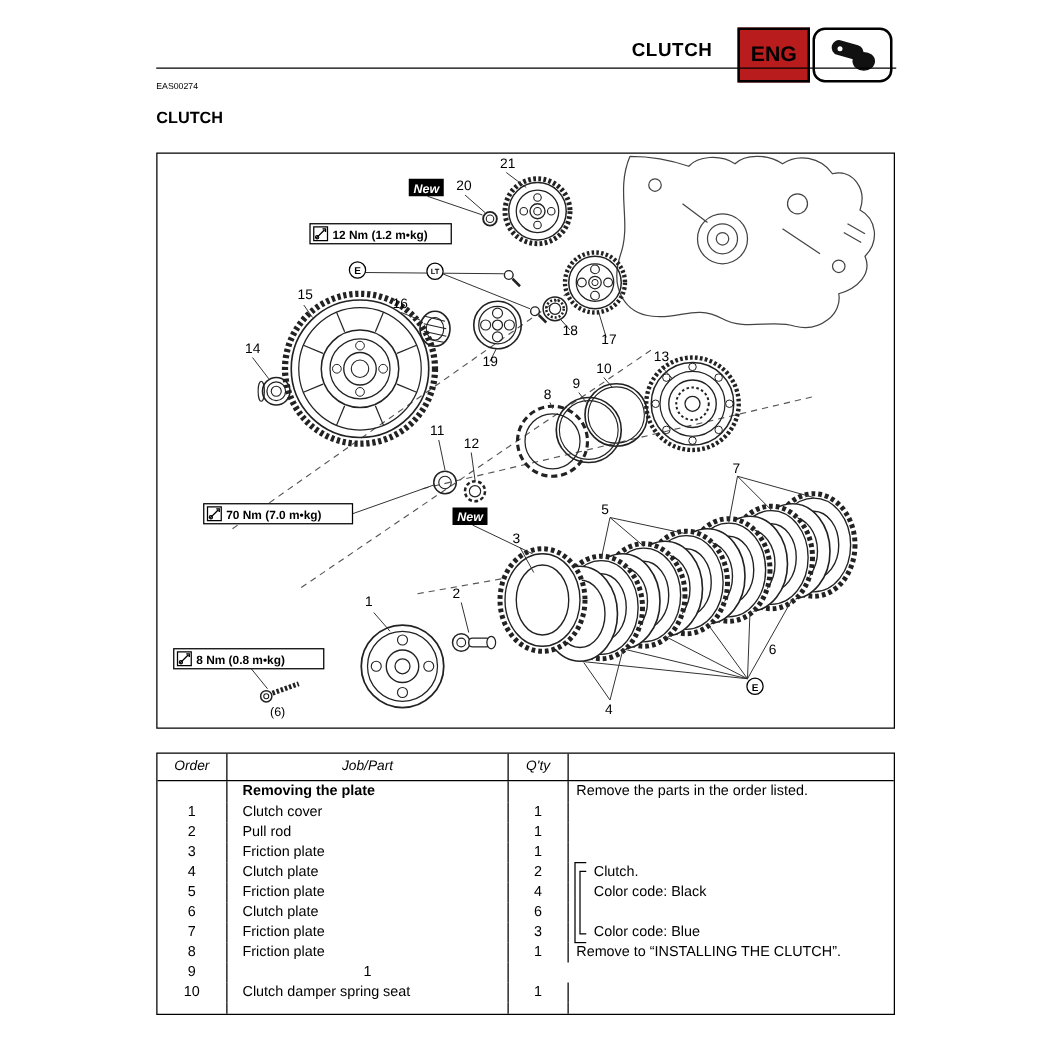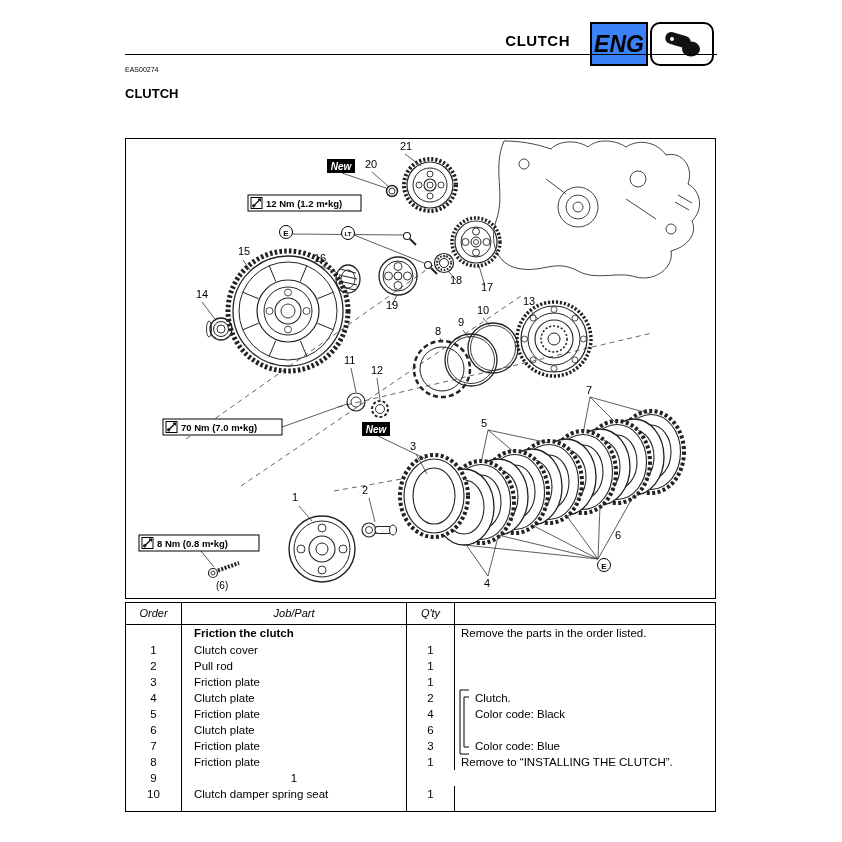--- a/index.html
+++ b/index.html
@@ -1,25 +1,25 @@
 <!DOCTYPE html>
 <html><head>
 <meta charset="utf-8">
 <style>
   html,body{margin:0;padding:0;background:#fff;}
   body{width:842px;height:842px;position:relative;font-family:"Liberation Sans",sans-serif;color:#000;overflow:hidden;}
   
   .h-title{position:absolute;right:272px;top:32px;font-size:15px;font-weight:bold;letter-spacing:.5px;}
-  .eng-box{position:absolute;left:590px;top:22px;width:54px;height:40px;border:2px solid #000;display:flex;align-items:center;justify-content:center;font-weight:bold;font-size:23px;background:#3b82f6;font-style:italic;}
+  .eng-box{position:absolute;left:590px;top:22px;width:54px;height:40px;border:2px solid #000;display:flex;align-items:center;justify-content:center;font-weight:bold;font-size:17px;background:#b91c1c;}
   .eng-icon{position:absolute;left:650px;top:22px;width:60px;height:40px;border:2px solid #000;border-radius:10px;display:flex;align-items:center;justify-content:center;background:#fff;}
   .h-rule{position:absolute;left:125px;top:54px;width:592px;border-top:1.5px solid #000;}
   .eas{position:absolute;left:125px;top:66px;font-size:7px;}
   .doc-title{position:absolute;left:125px;top:86px;font-size:13px;font-weight:bold;}
   
-  .diagram-box{position:absolute;left:125px;top:138px;width:589px;height:459px;border:1.3px solid #000;background:#fff;}
+  .diagram-box{position:absolute;left:125px;top:122px;width:589px;height:459px;border:1.3px solid #000;background:#fff;}
   .diagram-box svg{display:block;}
   
   .parts-table{position:absolute;left:125px;top:602px;width:589px;border:1.3px solid #000;font-size:11.5px;background:#fff;}
   .tr{display:grid;grid-template-columns:56px 225px 48px 1fr;}
   .td{padding:0 4px;white-space:nowrap;overflow:hidden;}
   .c1{text-align:center;border-right:1px solid #000;}
   .c2{border-right:1px solid #000;padding-left:12px;}
   .c3{text-align:center;border-right:1px solid #000;}
   .c4{padding-left:6px;}
   .t-head .td{text-align:center;padding-left:4px;font-size:11px;line-height:21px;height:21px;font-style:italic;}
@@ -411,21 +411,21 @@
 
 <div class="parts-table">
   <div class="tr t-head">
     <div class="td c1">Order</div>
     <div class="td c2" style="padding-left:4px;">Job/Part</div>
     <div class="td c3">Q'ty</div>
   </div>
 
   <div class="tr t-sec">
     <div class="td c1"></div>
-    <div class="td c2">Friction the clutch</div>
+    <div class="td c2">Removing the plate</div>
     <div class="td c3"></div>
     <div class="td c4">Remove the parts in the order listed.</div>
   </div>
 
   <div class="tr t-row">
     <div class="td c1">1</div>
     <div class="td c2">Clutch cover</div>
     <div class="td c3">1</div>
     <div class="td c4"></div>
   </div>

